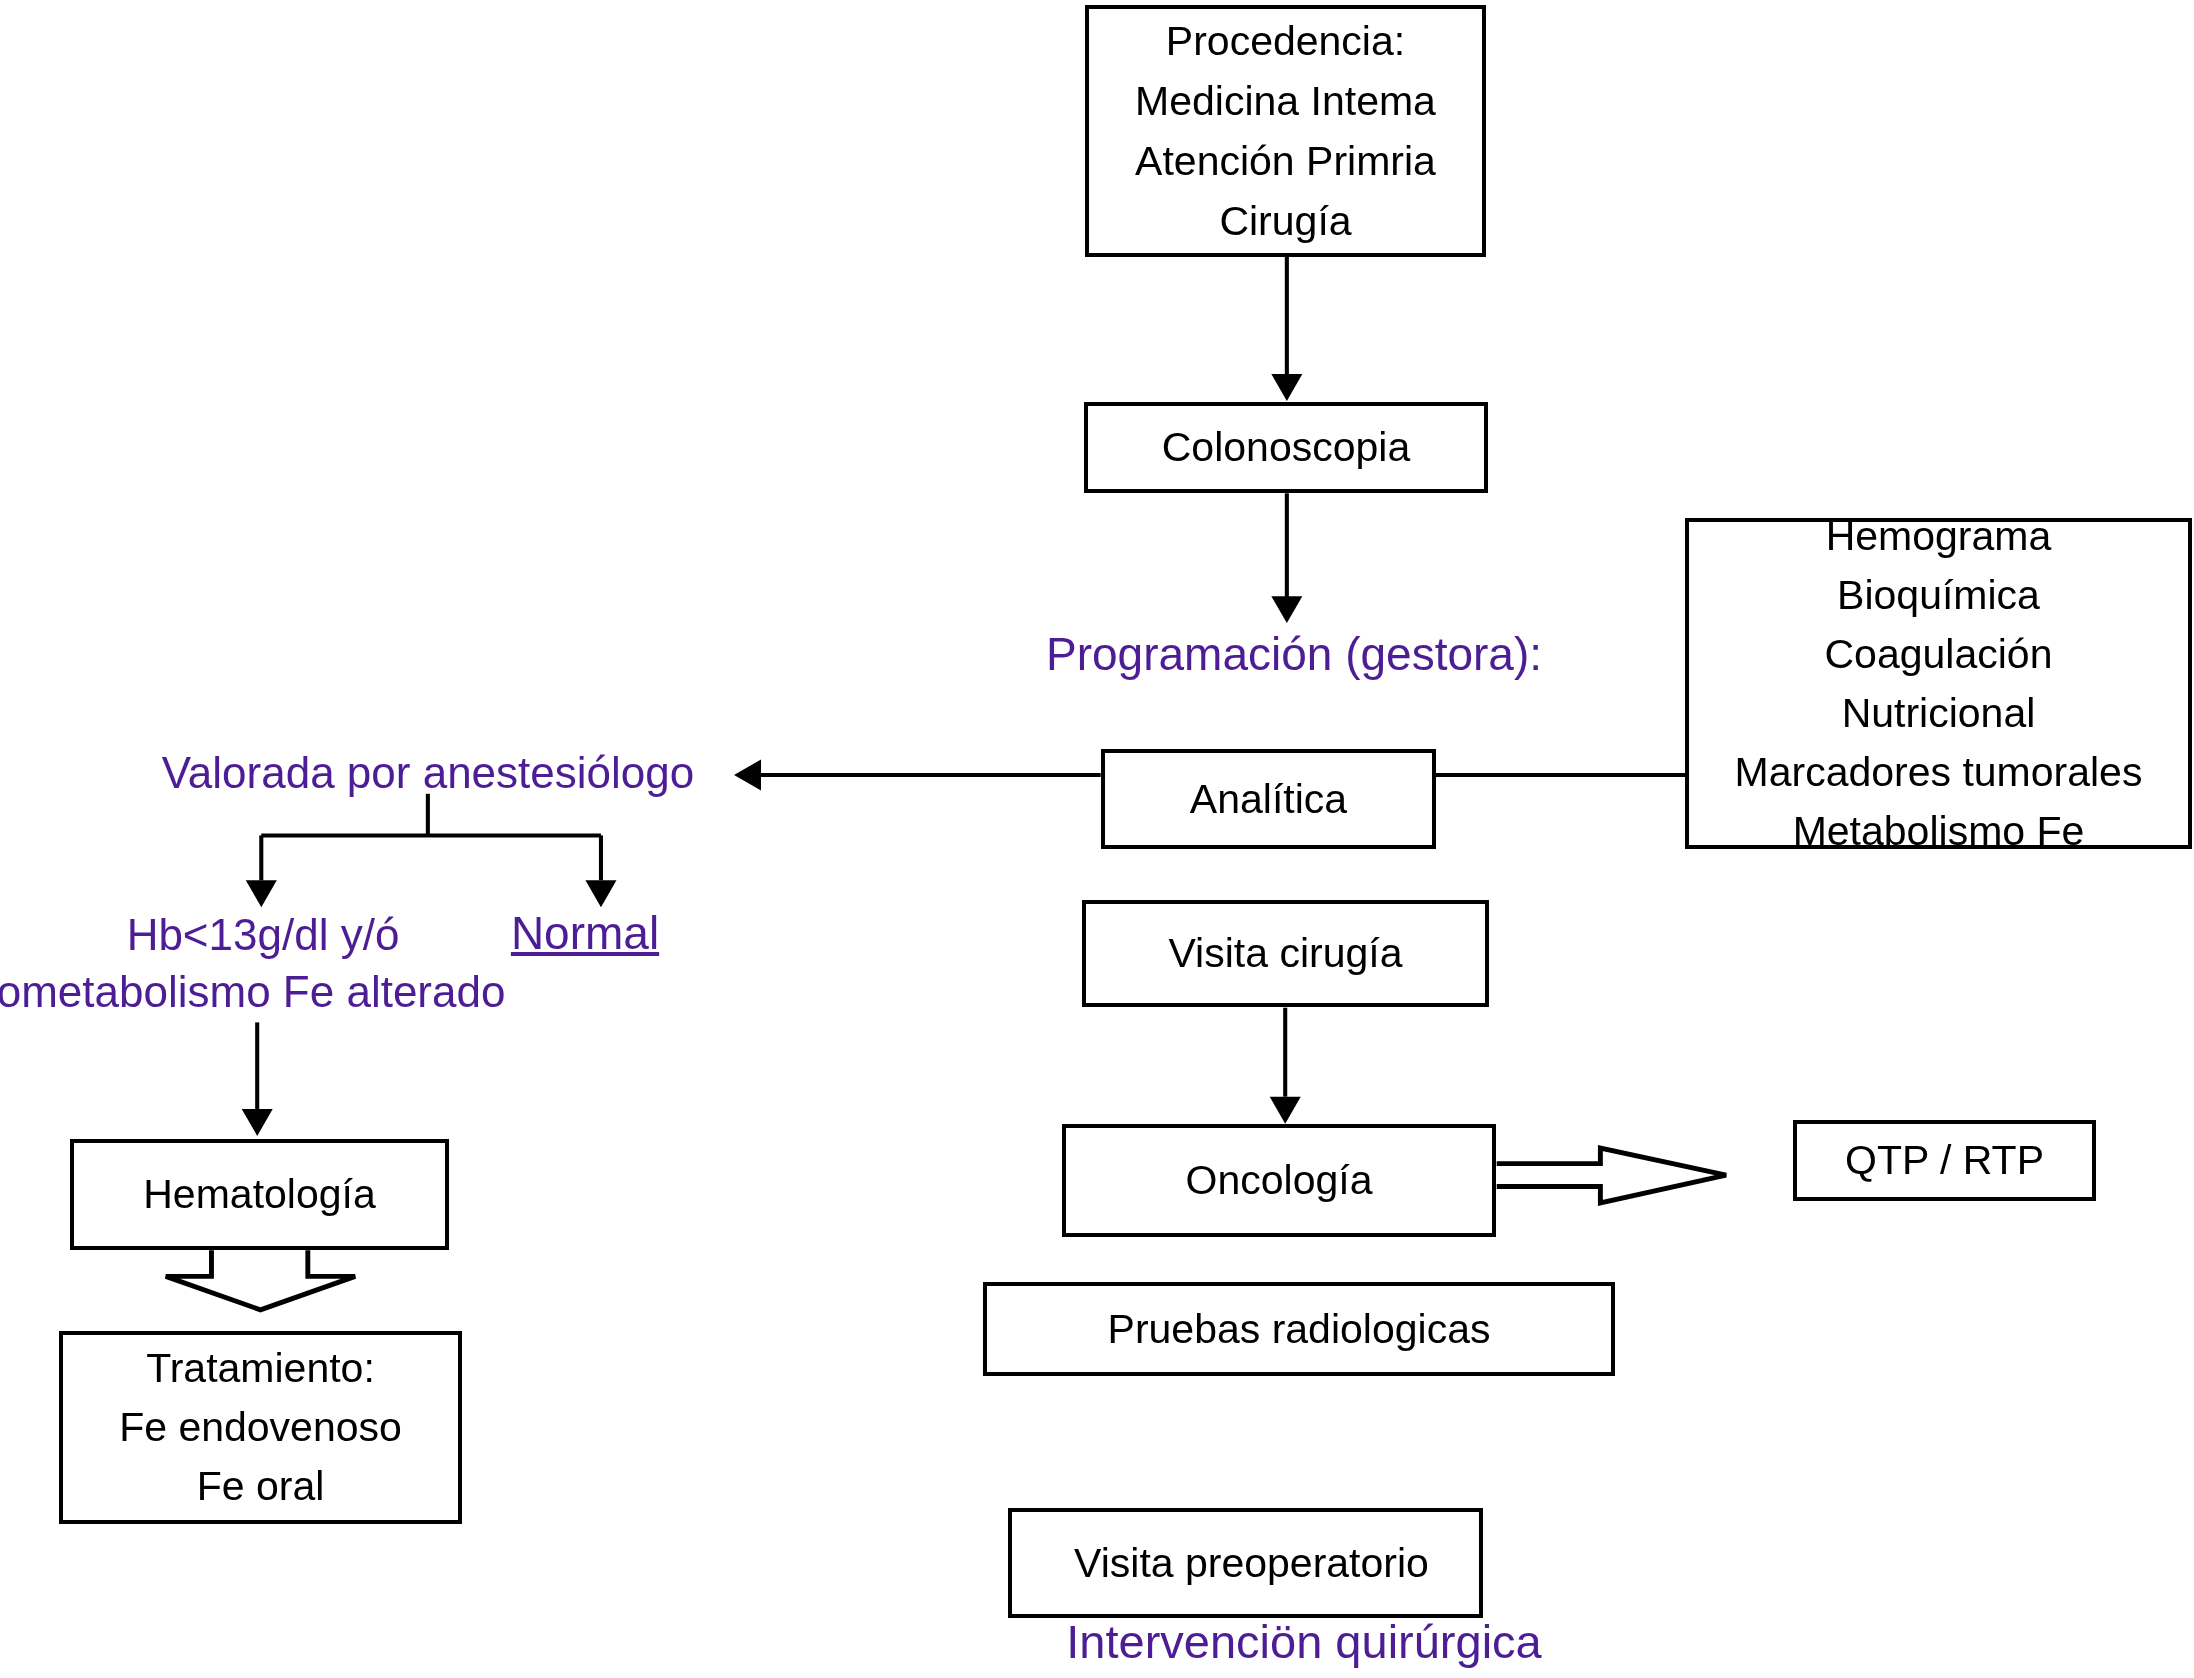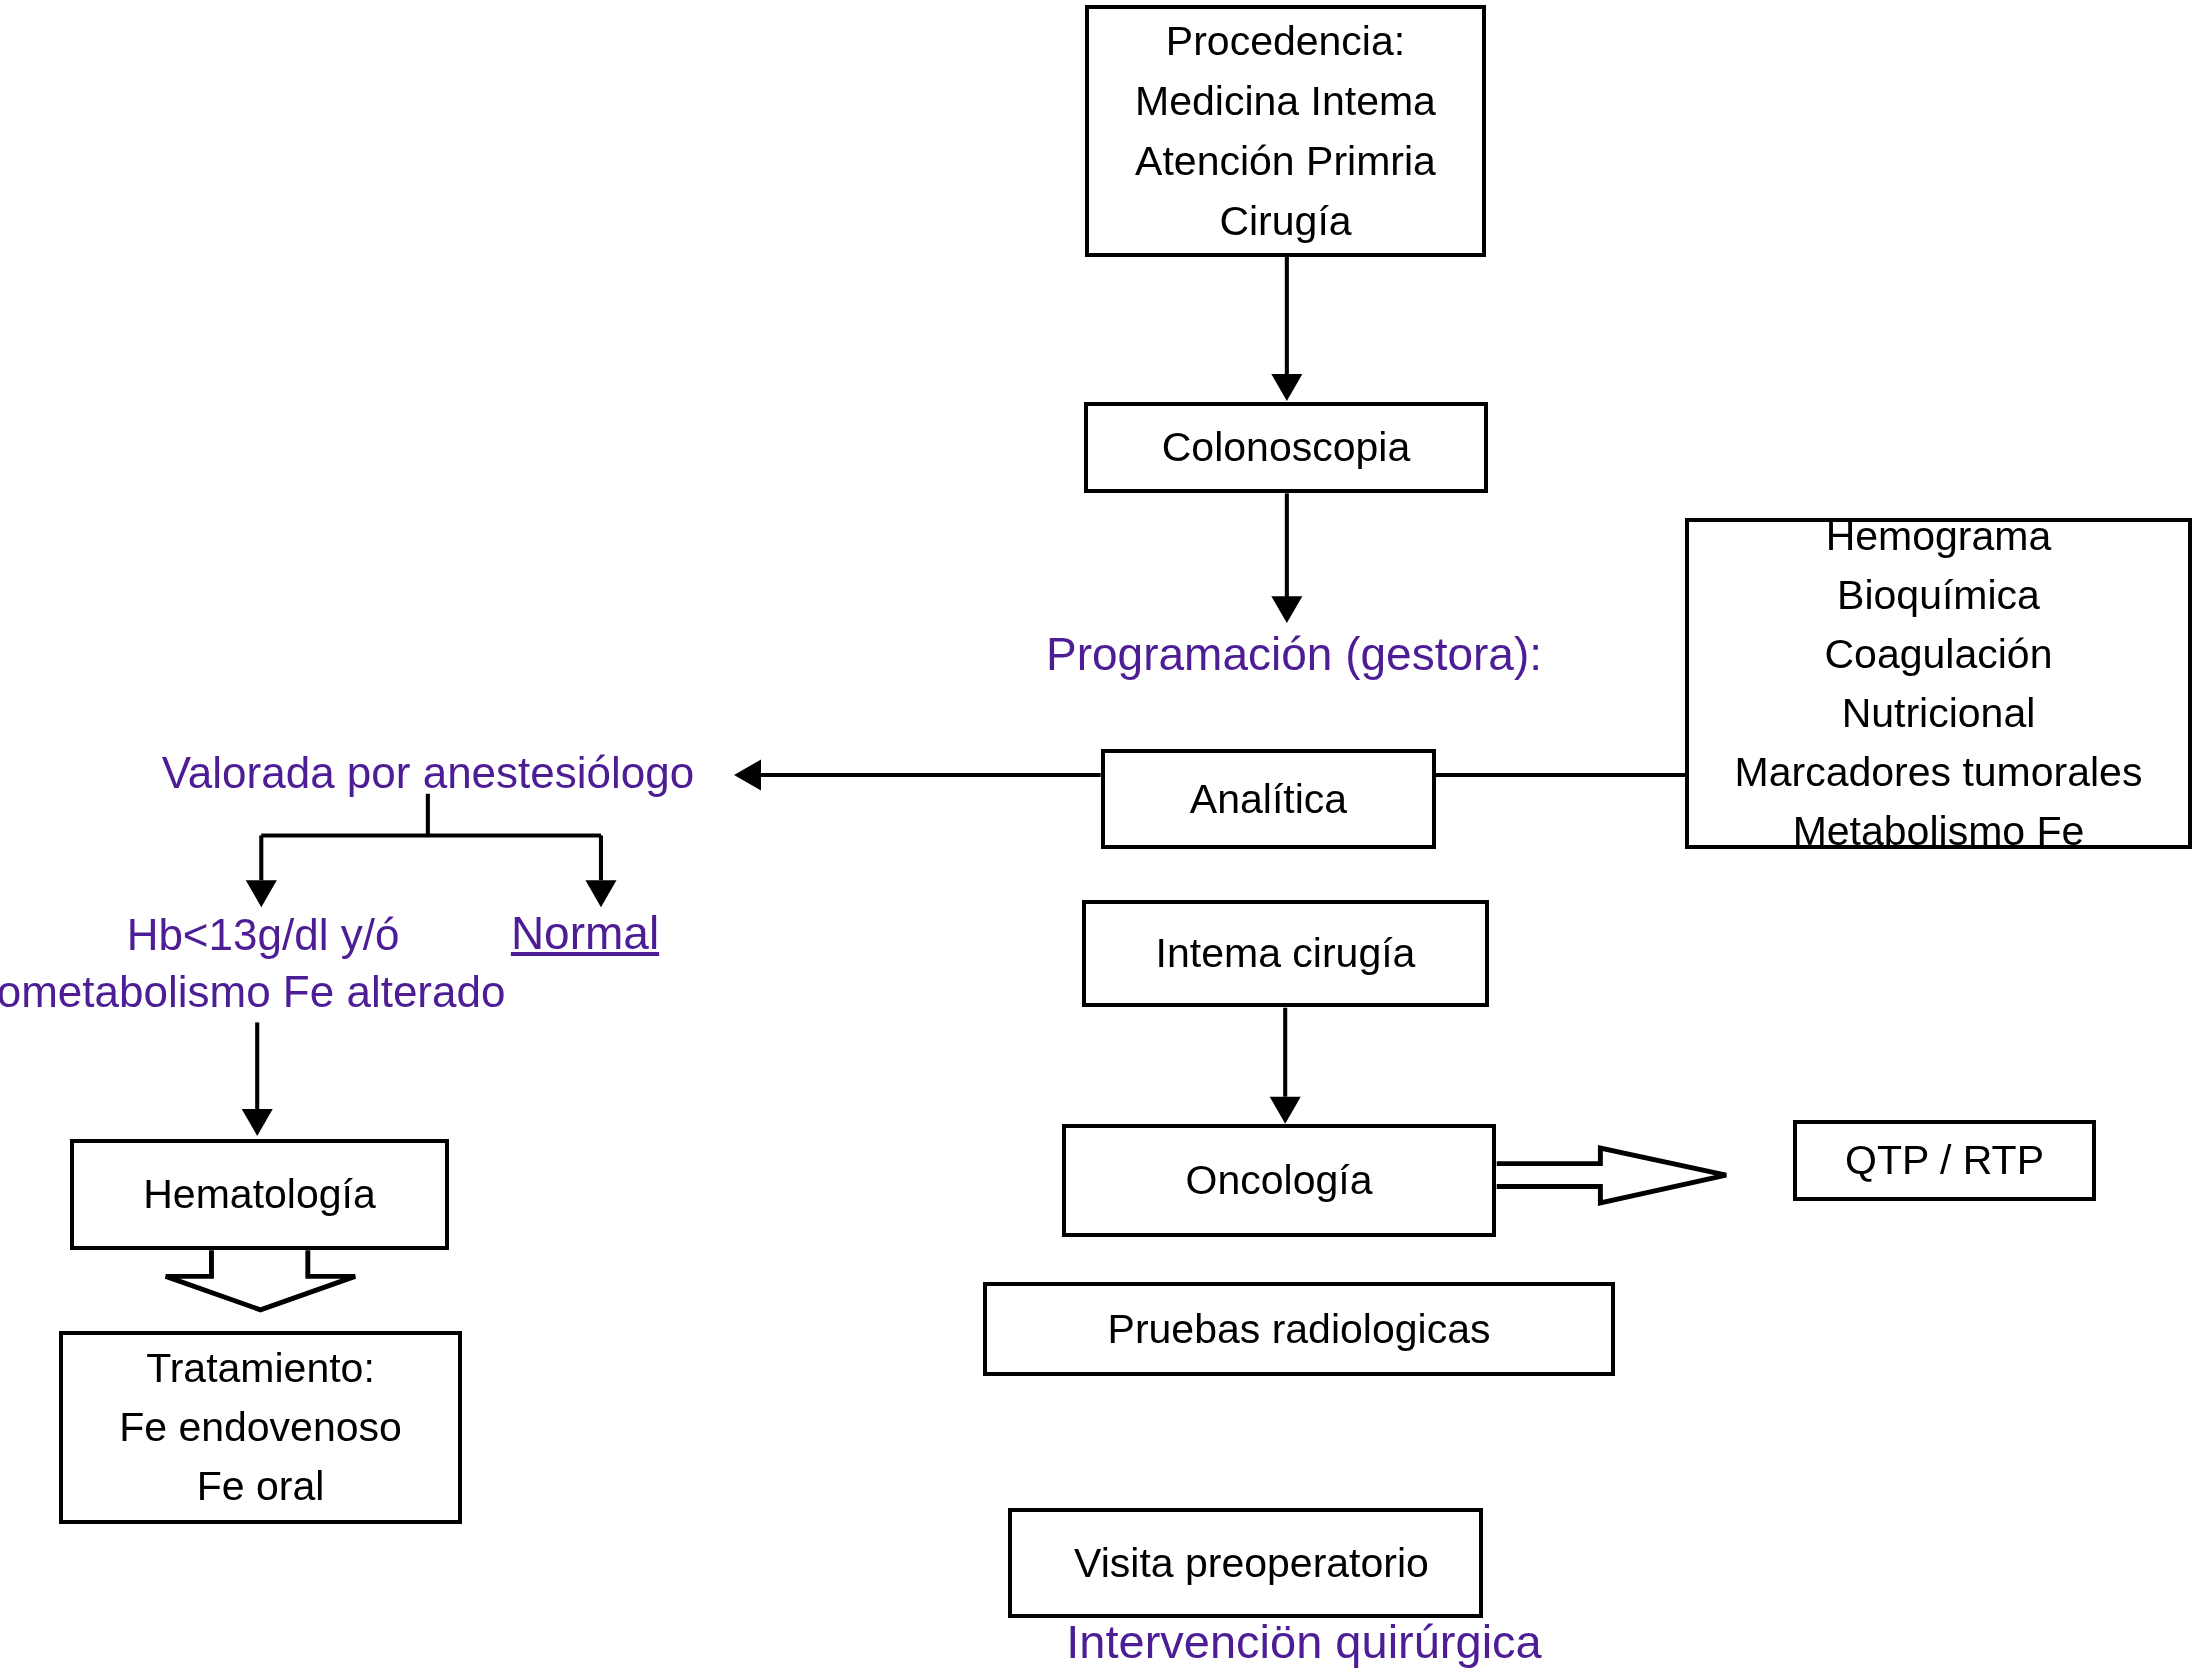--- a/index.html
+++ b/index.html
@@ -121,21 +121,21 @@
   <div class="box" id="analitica-detalle">
     <span class="ln">Hemograma</span>
     <span class="ln">Bioquímica</span>
     <span class="ln">Coagulación</span>
     <span class="ln">Nutricional</span>
     <span class="ln">Marcadores tumorales</span>
     <span class="ln">Metabolismo Fe</span>
   </div>
 
   <div class="box" id="visita-cirugia">
-    <span class="ln">Intema cirugía</span>
+    <span class="ln">Visita cirugía</span>
   </div>
 
   <div class="box" id="oncologia">
     <span class="ln">Oncología</span>
   </div>
 
   <div class="box" id="qtp-rtp">
     <span class="ln">QTP / RTP</span>
   </div>
 

